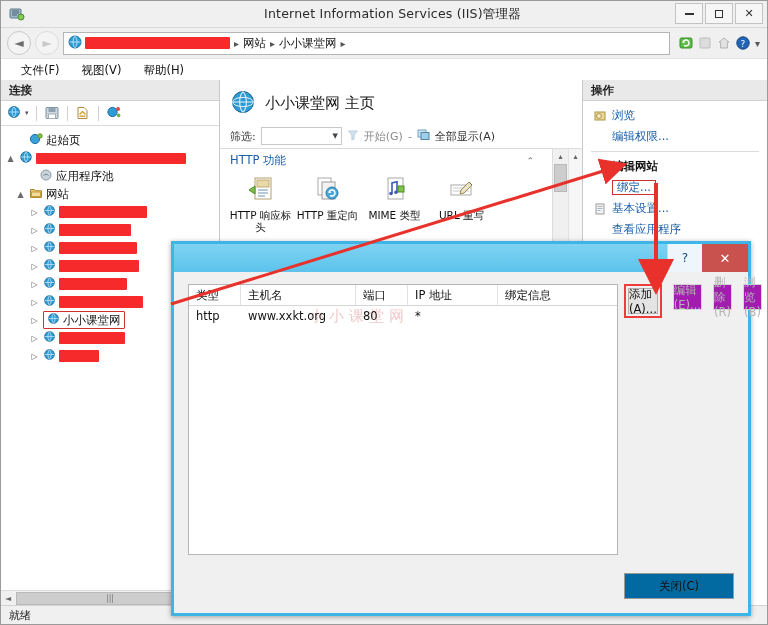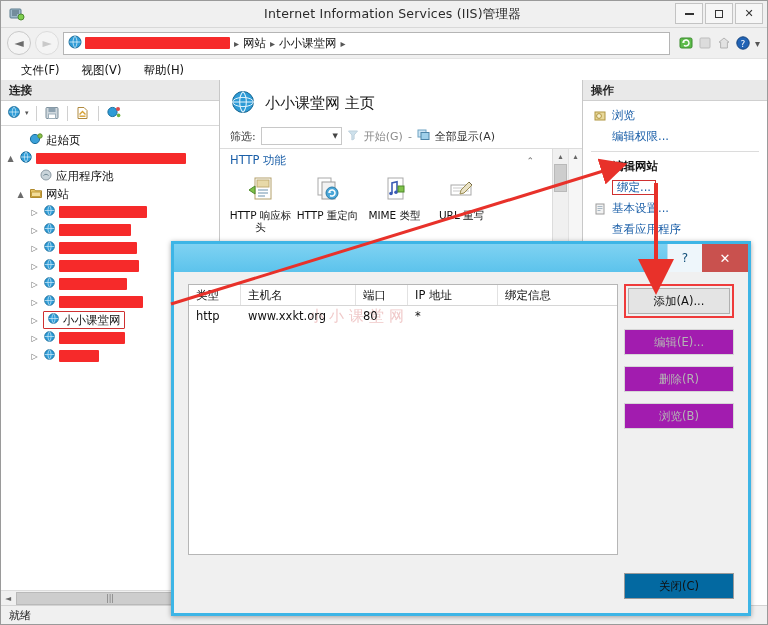--- a/index.html
+++ b/index.html
@@ -97,21 +97,21 @@
   .dlg-btns{position:absolute;right:0;top:0;display:flex;height:28px;}
   .dlg-q{width:34px;display:flex;align-items:center;justify-content:center;background:#eef6fb;border-left:1px solid #b9dff0;font-size:12px;color:#12507a;}
   .dlg-x{width:46px;display:flex;align-items:center;justify-content:center;background:#c9514e;color:#fff;font-size:13px;}
   .dlg-body{position:absolute;left:0;right:0;top:28px;bottom:0;background:#f0f0f0;}
   .grid{position:absolute;left:14px;top:12px;width:428px;bottom:58px;background:#fff;border:1px solid #b6b6b6;overflow:hidden;}
   .grid-hdr{display:flex;height:20px;border-bottom:1px solid #d6d6d6;background:#fff;}
   .gh{font-size:11.5px;color:#111;padding:3px 0 0 7px;border-right:1px solid #e2e2e2;box-sizing:border-box;}
   .grow{display:flex;height:20px;position:relative;z-index:2;}
   .gc{font-size:11.5px;color:#111;padding:3px 0 0 7px;box-sizing:border-box;}
   .watermark{position:absolute;left:120px;top:22px;font-size:15px;color:#f0c9c9;letter-spacing:5px;z-index:1;}
-  .dlg-side{position:absolute;right:14px;top:12px;width:110px;display:flex;flex-direction:column;gap:11px;}
+  .dlg-side{position:absolute;right:14px;top:12px;width:110px;display:flex;flex-direction:row;gap:11px;}
   .dbtn{height:26px;border:1px solid #b0b0b0;background:#e4e4e4;display:flex;align-items:center;justify-content:center;font-size:11.5px;color:#111;box-sizing:border-box;}
   .dbtn.dis{color:#b4b4b4;background:#a21caf;border-color:#d6d6d6;}
   .dbtn-wrap.hl{border:2px solid #ef3b3b;padding:2px;}
   .dlg-close{position:absolute;right:14px;bottom:14px;width:110px;height:26px;border:1px solid #9a9a9a;background:#0369a1;display:flex;align-items:center;justify-content:center;font-size:11.5px;color:#111;box-sizing:border-box;}
 
   
   .anno{position:absolute;inset:0;pointer-events:none;z-index:60;}
 </style>
 </head>
 <body>

